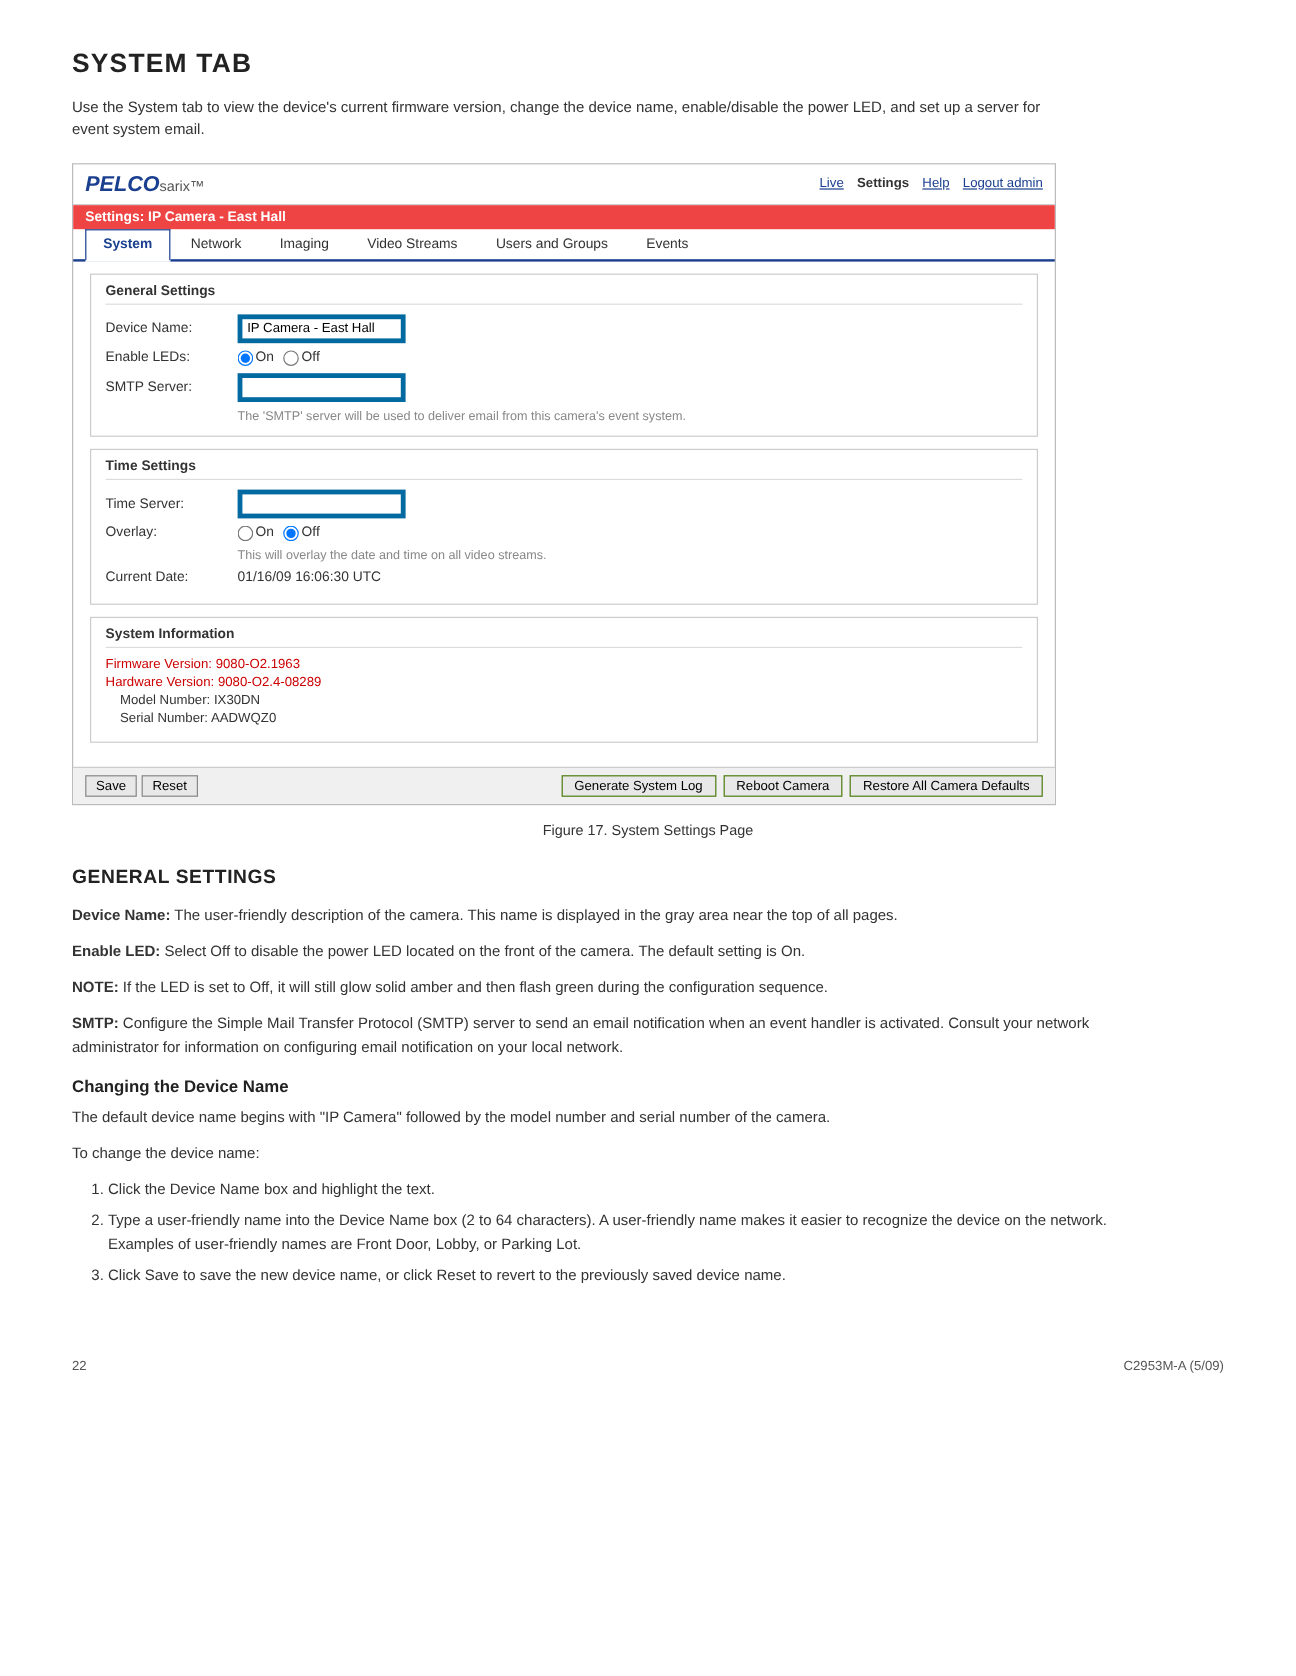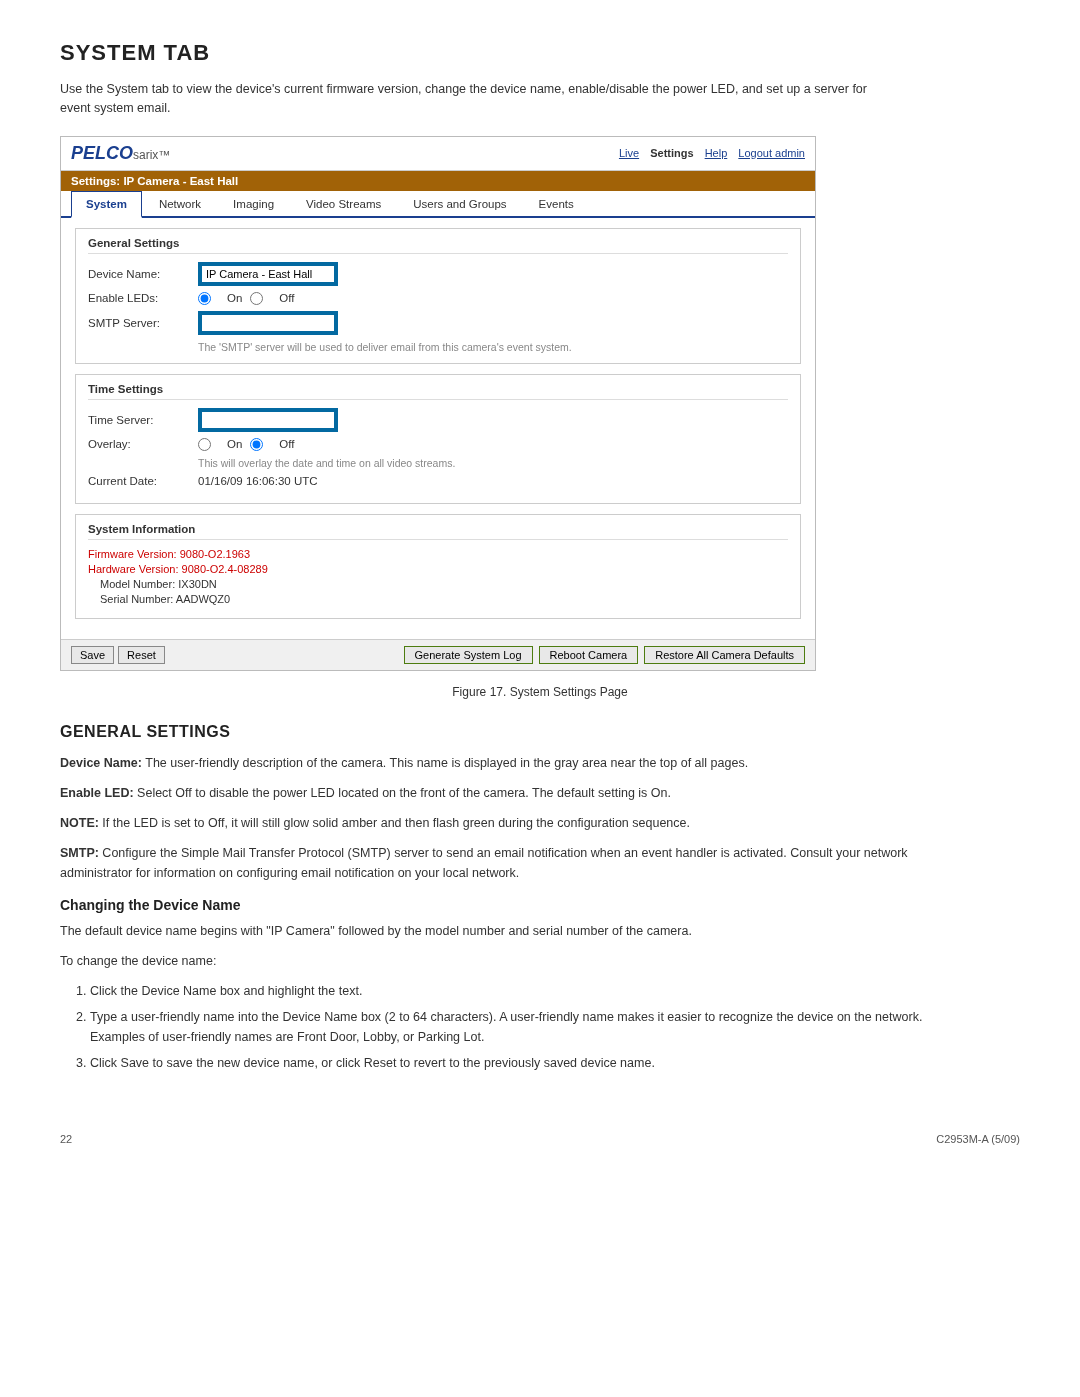--- a/index.html
+++ b/index.html
@@ -25,21 +25,21 @@
       font-size: 12.5px;
       color: #333;
       margin-bottom: 18px;
       line-height: 1.5;
       max-width: 820px;
     }
 
     
     .camera-ui {
       border: 1px solid #bbb;
-      width: 756px;
+      width: 820px;
       font-size: 11.5px;
       color: #333;
       background: #fff;
       margin-bottom: 14px;
     }
 
     .camera-header {
       display: flex;
       justify-content: space-between;
       align-items: center;
@@ -70,21 +70,21 @@
       color: #1a3f8f;
       text-decoration: underline;
     }
     .header-links span.active {
       font-weight: bold;
       text-decoration: none;
       color: #333;
     }
 
     .settings-bar {
-      background: #a16207;
+      background: #ef4444;
       color: #fff;
       padding: 4px 10px;
       font-size: 11.5px;
       font-weight: bold;
     }
 
     .nav-tabs {
       display: flex;
       border-bottom: 2px solid #1a3f8f;
       padding: 0 10px;
@@ -146,21 +146,21 @@
     }
     .radio-group {
       display: flex;
       align-items: center;
       gap: 8px;
     }
     .radio-group label {
       font-size: 11.5px;
       display: flex;
       align-items: center;
-      gap: 16px;
+      gap: 2px;
     }
 
     .helper-text {
       font-size: 10.5px;
       color: #888;
       margin-left: 110px;
       margin-top: 2px;
     }
 
     .info-row {

